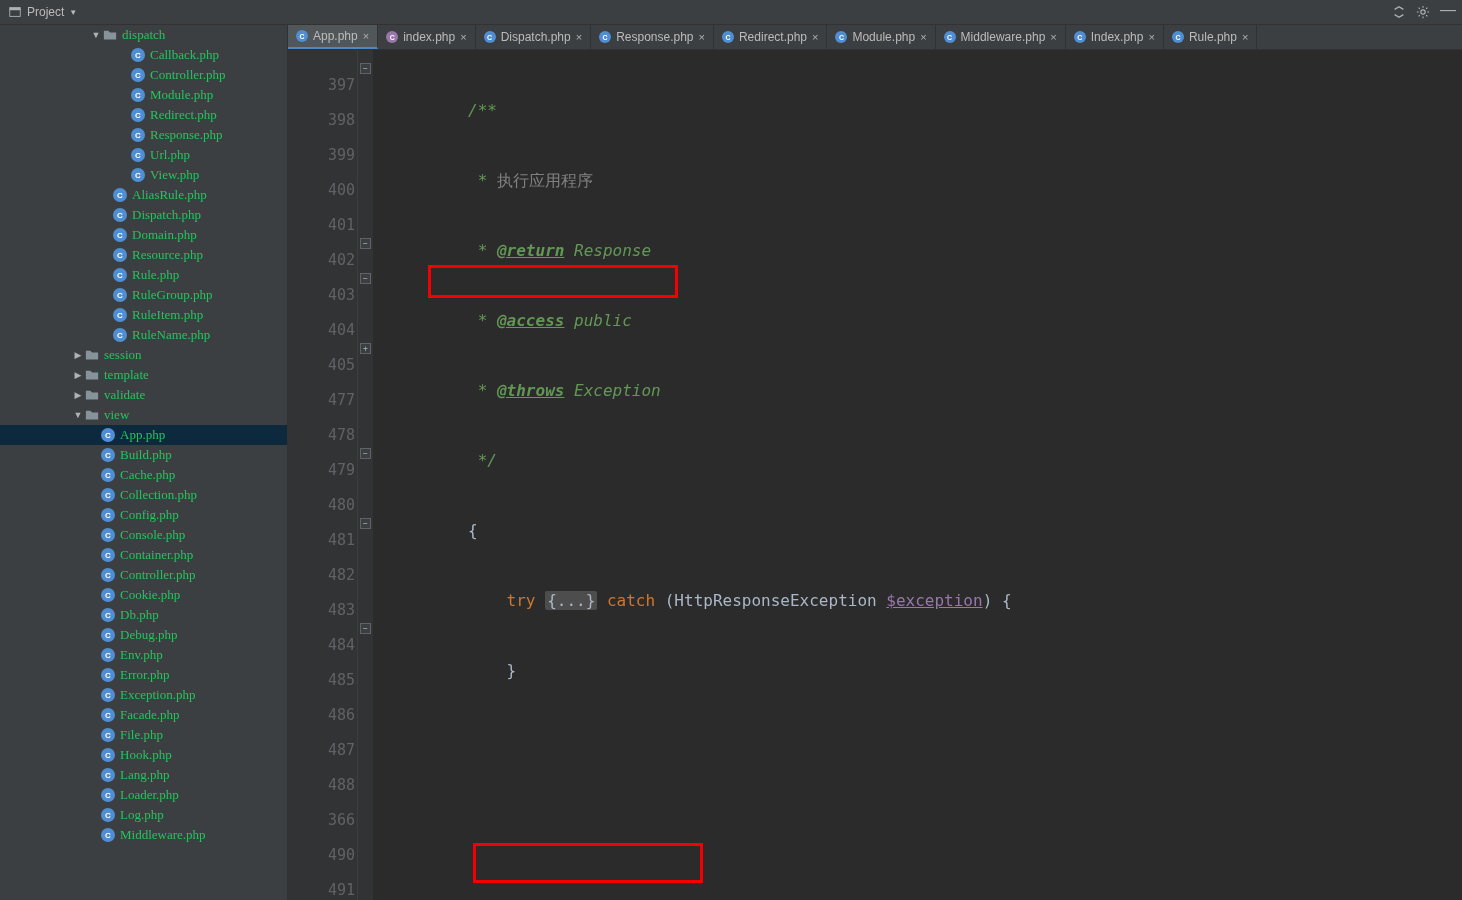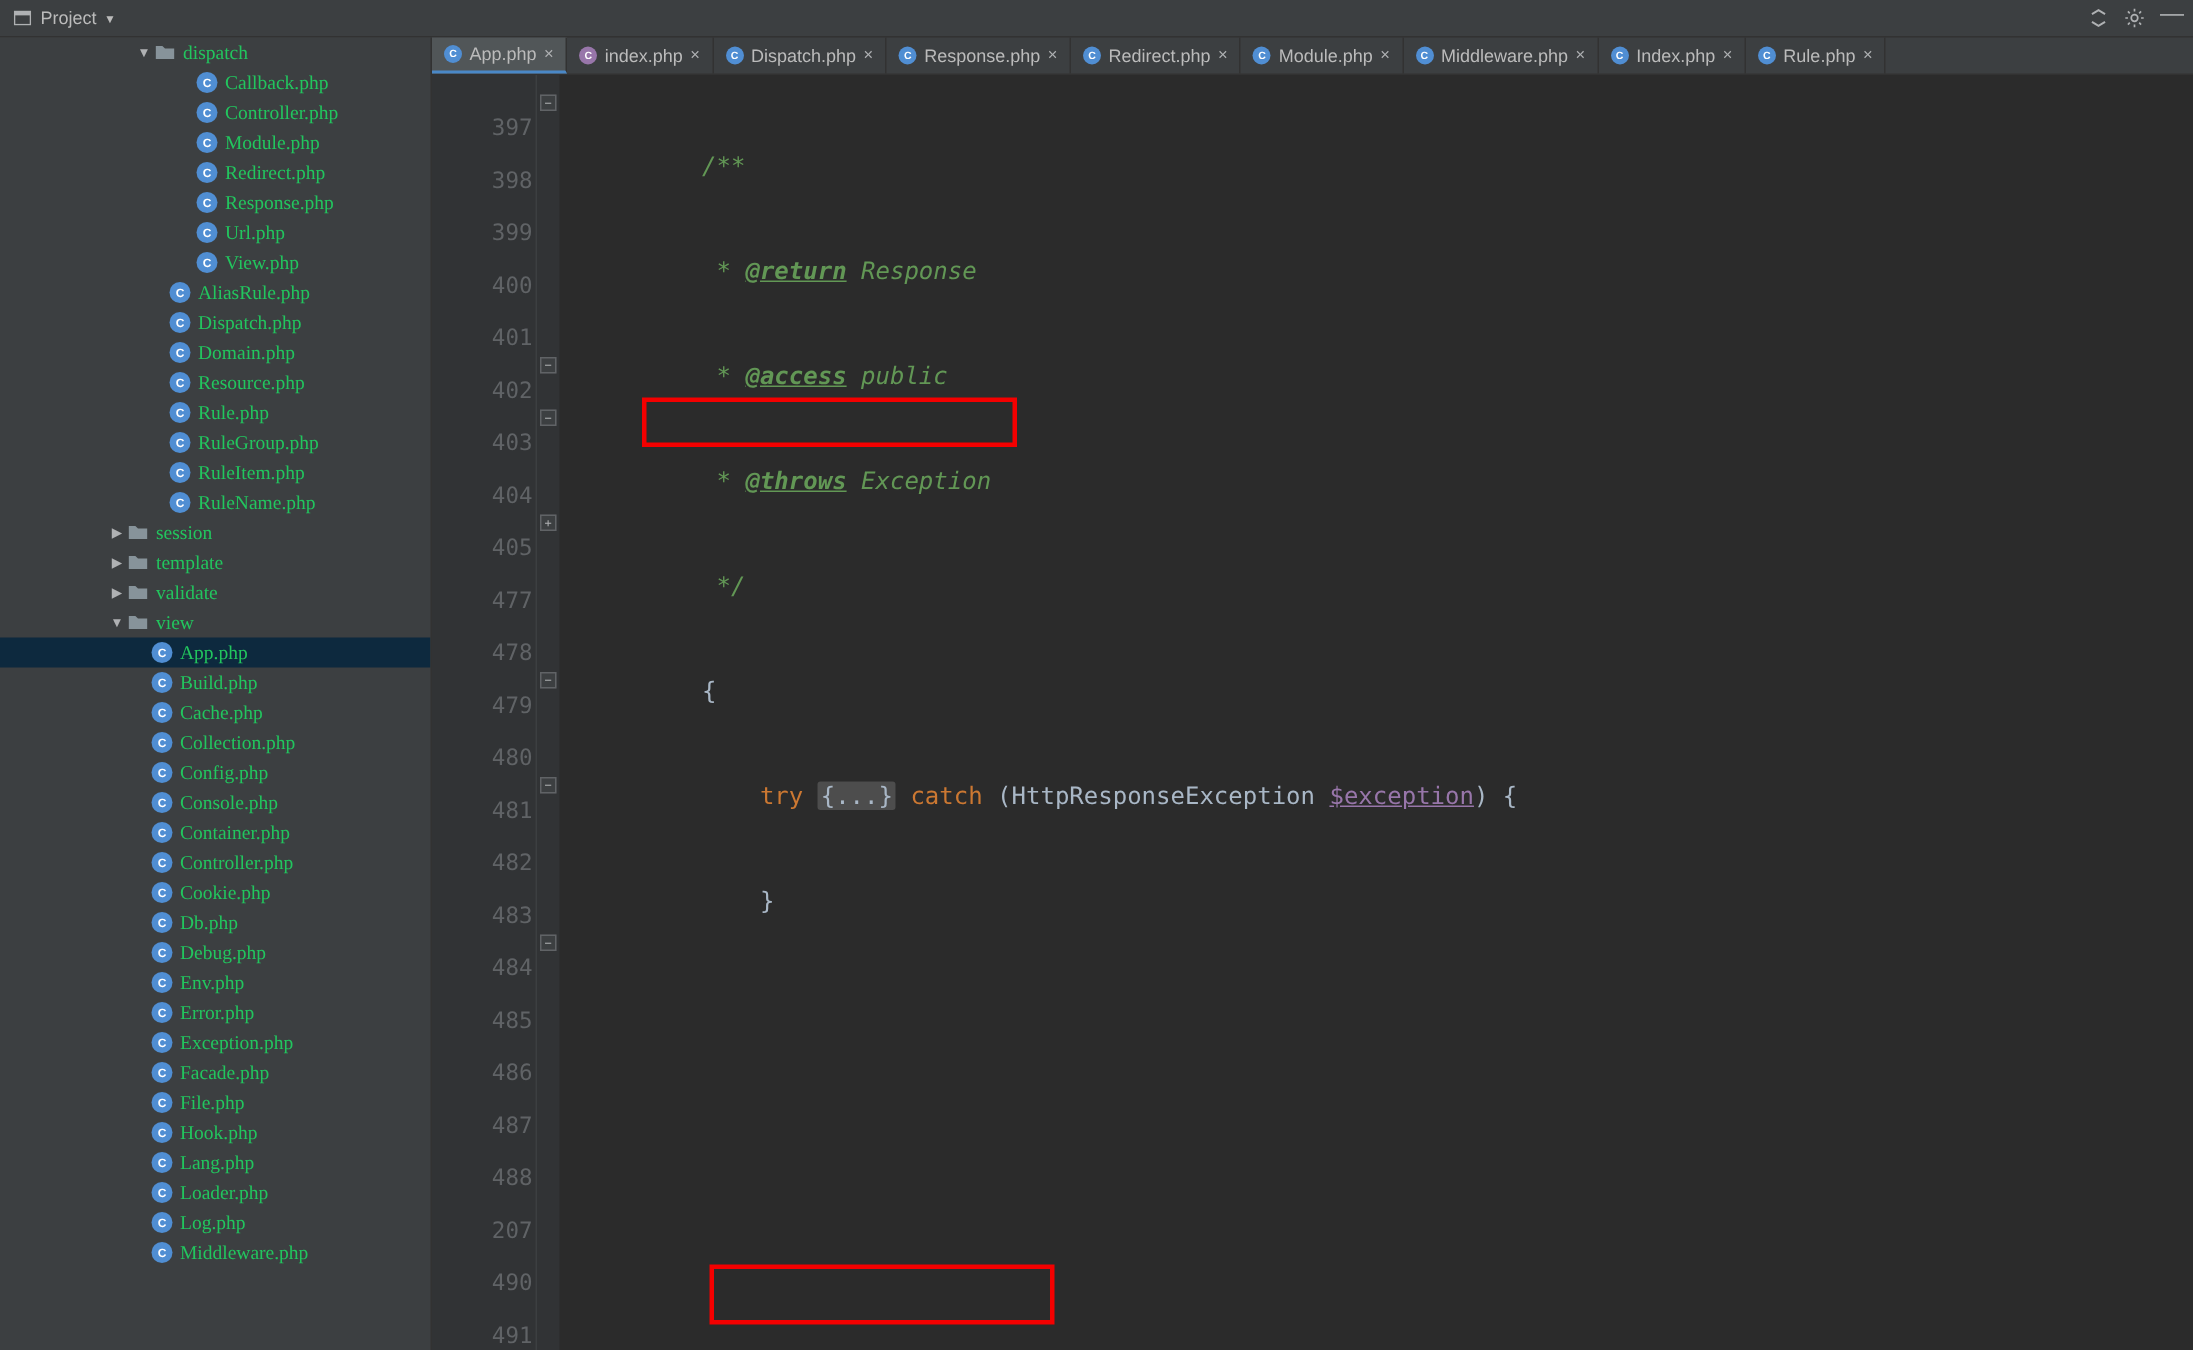--- a/index.html
+++ b/index.html
@@ -564,35 +564,36 @@
           <div>479</div>
           <div>480</div>
           <div>481</div>
           <div>482</div>
           <div>483</div>
           <div>484</div>
           <div>485</div>
           <div>486</div>
           <div>487</div>
           <div>488</div>
-          <div>207</div>
+          <div>366</div>
           <div>490</div>
           <div>491</div>
           <div class="fold-col">
           <div class="fold-mark" style="top:13px;">−</div>
           <div class="fold-mark" style="top:188px;">−</div>
           <div class="fold-mark" style="top:223px;">−</div>
           <div class="fold-mark" style="top:293px;">+</div>
           <div class="fold-mark" style="top:398px;">−</div>
           <div class="fold-mark" style="top:468px;">−</div>
           <div class="fold-mark" style="top:573px;">−</div>
         </div>
       </div>
       <div class="code" id="code">
 <div class="code-line"><span class="c-doc">        <span>/**</span></span></div>
+<div class="code-line"><span class="c-doc">        <span> * </span></span><span class="c-comment">执行应用程序</span></div>
 <div class="code-line"><span class="c-doc">        <span> * </span><span class="c-doc-tag">@return</span><span> Response</span></span></div>
 <div class="code-line"><span class="c-doc">        <span> * </span><span class="c-doc-tag">@access</span><span> public</span></span></div>
 <div class="code-line"><span class="c-doc">        <span> * </span><span class="c-doc-tag">@throws</span><span> Exception</span></span></div>
 <div class="code-line"><span class="c-doc">        <span> */</span></span></div>
 <div class="code-line"><span class="c-plain">        <span>{</span></span></div>
 <div class="code-line">            <span class="c-keyword">try </span><span class="c-fold">{...}</span><span class="c-keyword"> catch </span><span class="c-plain">(HttpResponseException </span><span class="c-var">$exception</span><span class="c-plain">) {</span></div>
 <div class="code-line"><span class="c-plain">            <span>}</span></span></div>
 
 
 

